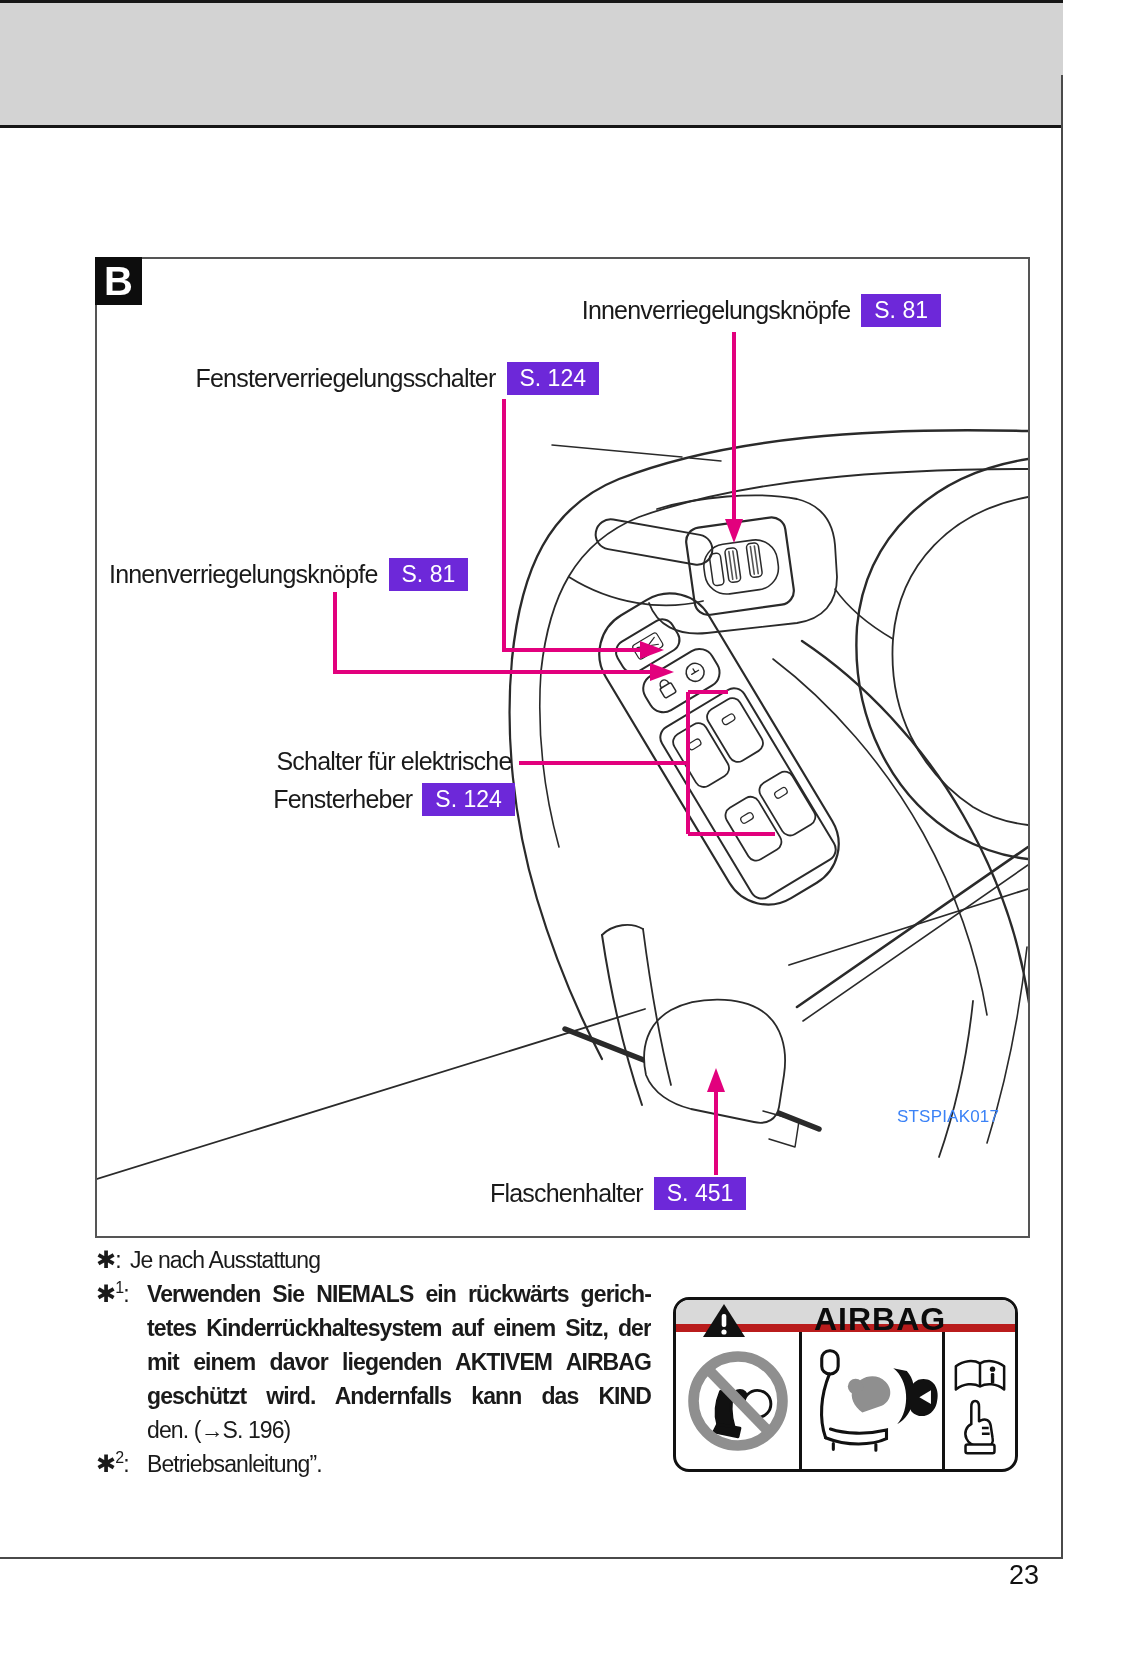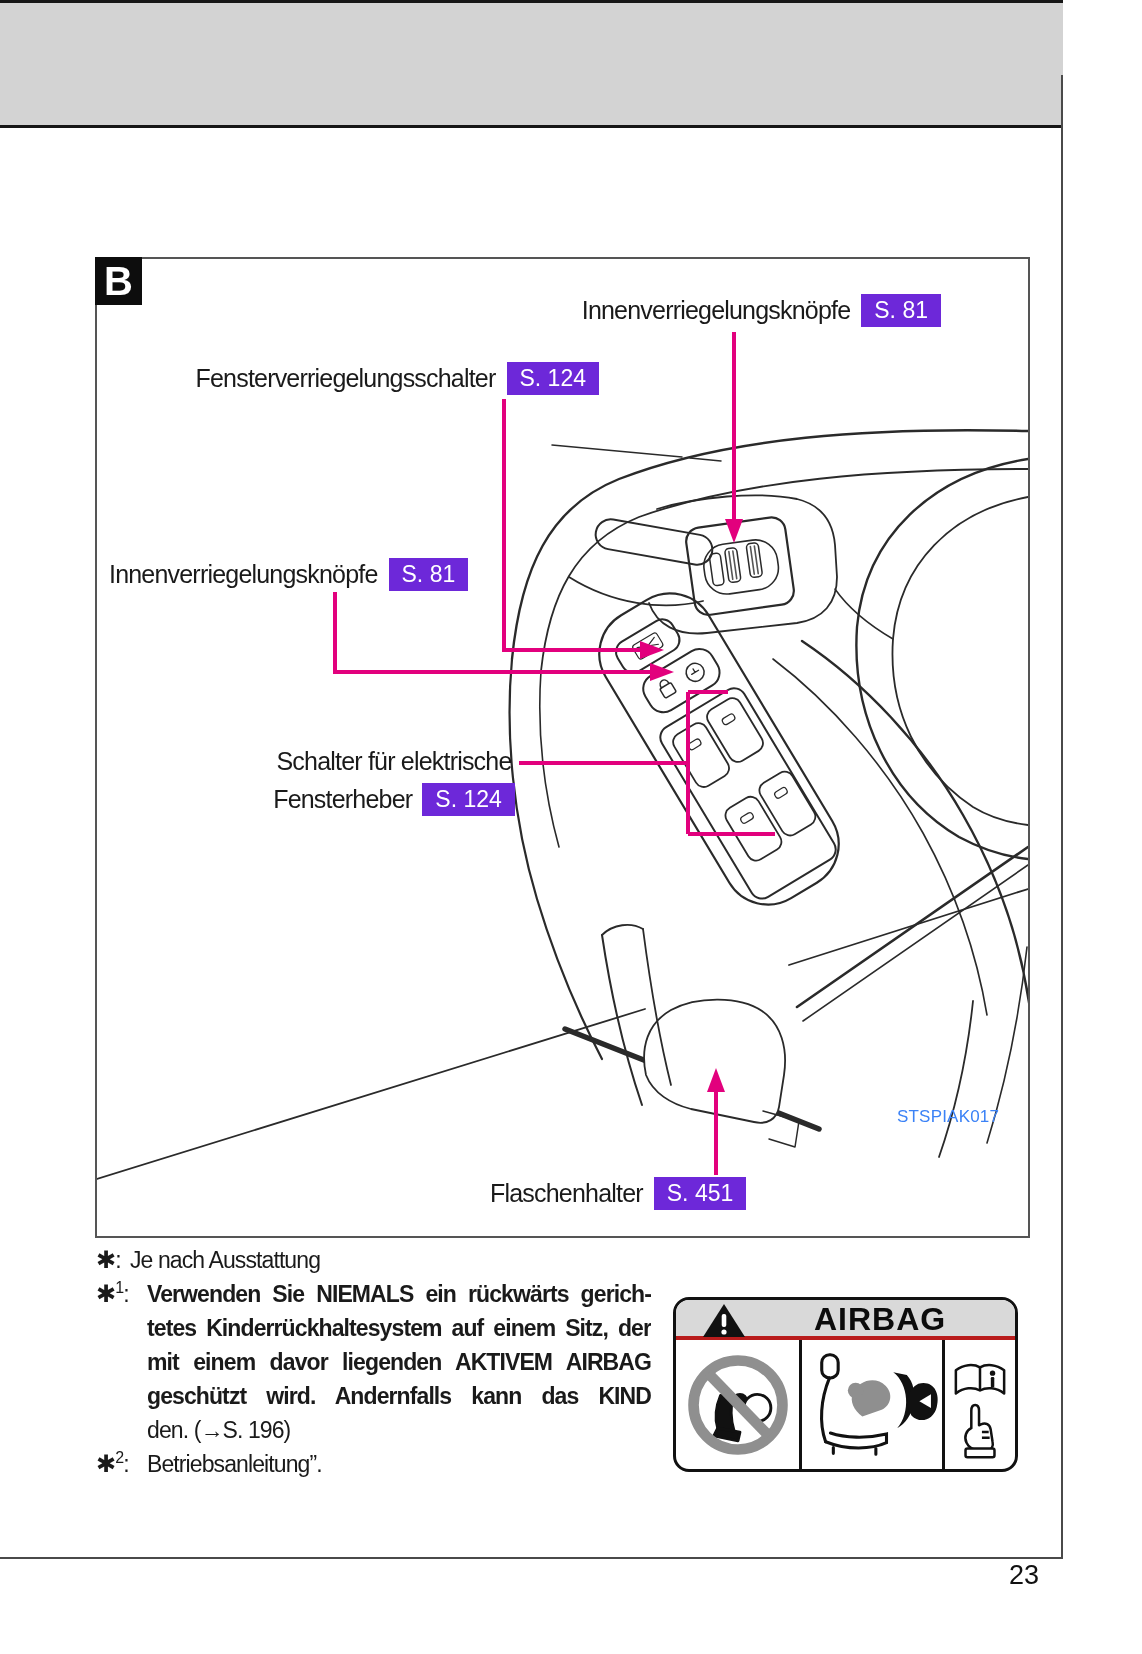--- a/index.html
+++ b/index.html
@@ -69,21 +69,21 @@
   .fn-line { width:504px; overflow:hidden; }
   .fn-line.j { text-align:justify; text-align-last:justify;font-weight:bold; }
 
   
   .airbag {
     position:absolute; left:673px; top:1297px; width:345px; height:175px;
     border:3px solid #111; border-radius:16px; background:#fff; overflow:hidden;
     display:flex; flex-direction:column;
   }
   .airbag-head {
-    position:relative; height:40px; flex:none; background:#d9d9d9; border-bottom:4px solid #b91c1c;
+    position:relative; height:32px; flex:none; background:#d9d9d9; border-bottom:8px solid #b91c1c;
   }
   .airbag-head .tri { position:absolute; left:26px; top:3px; }
   .airbag-title {
     position:absolute; left:138px; top:1px; font-size:32px; font-weight:bold; letter-spacing:1px; color:#0c0c0c;
   }
   .airbag-body { display:flex; flex:1; }
   .ab-cell { display:flex; align-items:center; justify-content:center; }
   .ab-c1 { width:126px; border-right:3px solid #111; }
   .ab-c2 { flex:1; border-right:3px solid #111; }
   .ab-c3 { width:70px; flex-direction:column; gap:2px; }

